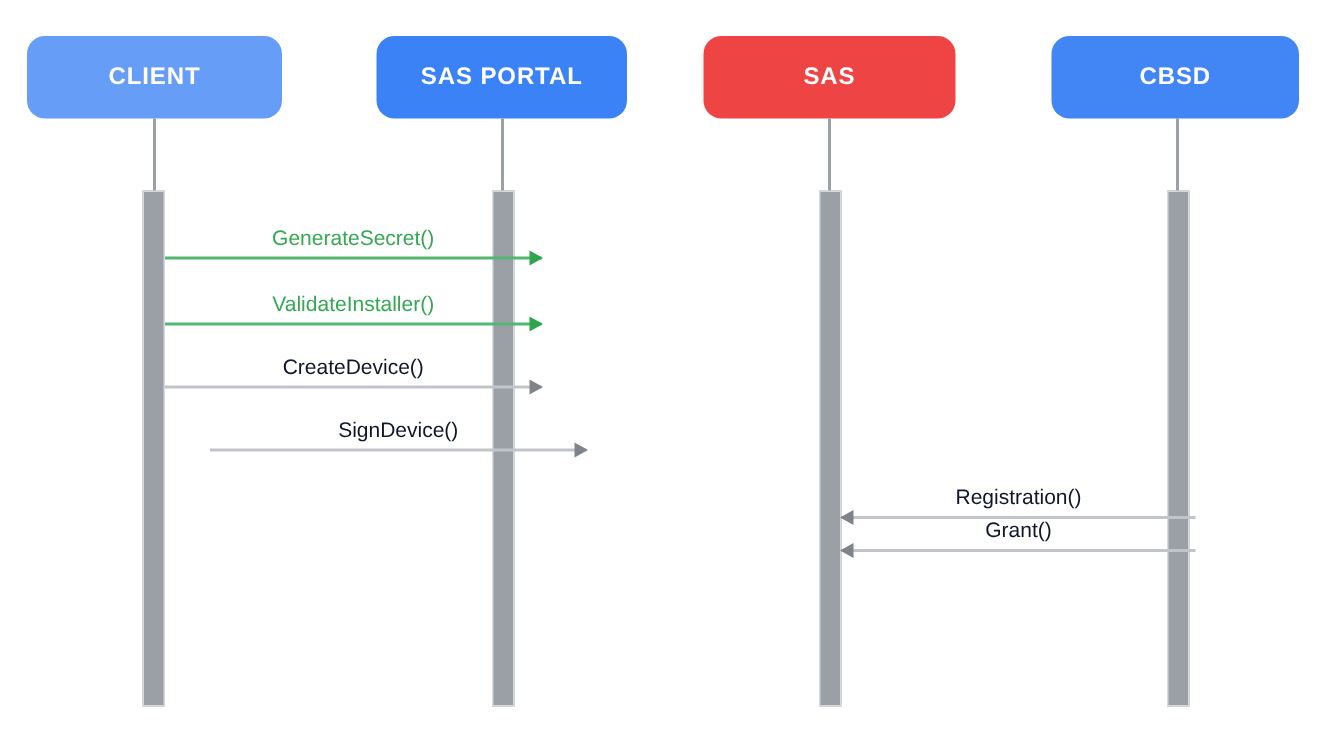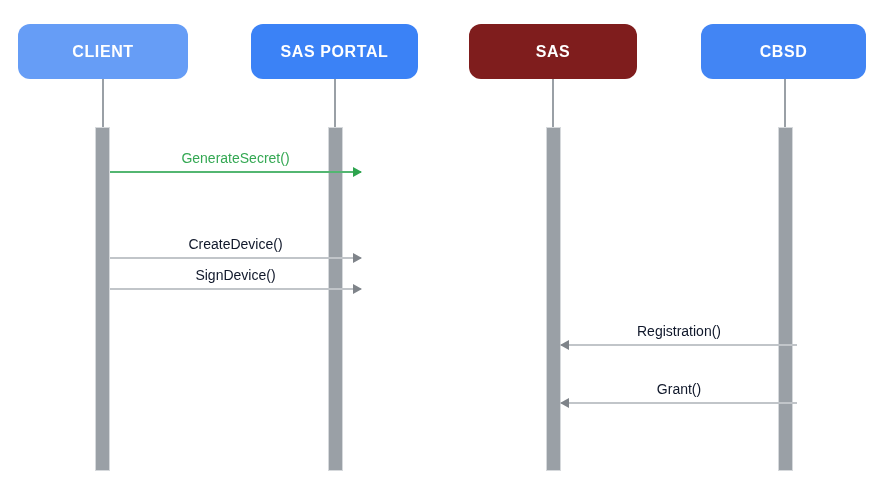--- a/index.html
+++ b/index.html
@@ -21,21 +21,21 @@
     display: flex;
     align-items: center;
     justify-content: center;
     color: #ffffff;
     font-size: 16px;
     font-weight: bold;
     letter-spacing: 0.6px;
   }
   .actor-client     { left: 18px;  width: 170px; background: #669DF6; }
   .actor-sas-portal { left: 251px; width: 167px; background: #3b82f6; }
-  .actor-sas        { left: 469px; width: 168px; background: #7f1d1d; }
+  .actor-sas        { left: 469px; width: 168px; background: #ef4444; }
   .actor-cbsd       { left: 701px; width: 165px; background: #4285F4; }
 
   
   .lifeline {
     position: absolute;
     top: 79px;
     width: 2px;
     height: 49px;
     background: #9AA0A6;
   }
@@ -102,23 +102,23 @@
     border-top: 5px solid transparent;
     border-bottom: 5px solid transparent;
     border-right: 9px solid #7F848A;
   }
 
   .msg-left  { left: 110px; width: 251px; }
   .msg-right { left: 561px; width: 236px; }
   .msg-1 { top: 149px; }
   .msg-2 { top: 193px; }
   .msg-3 { top: 235px; }
-  .msg-4 { top: 266px; }
+  .msg-4 { top: 277px; padding-left: 30px; }
   .msg-5 { top: 322px; }
-  .msg-6 { top: 380px; }
+  .msg-6 { top: 344px; }
 </style>
 </head>
 <body>
 
 <div class="canvas">
 
   <div class="actor actor-client">
     <span>CLIENT</span>
   </div>
   <div class="actor actor-sas-portal">
@@ -139,20 +139,24 @@
   <div class="activation activation-client"></div>
   <div class="activation activation-sas-portal"></div>
   <div class="activation activation-sas"></div>
   <div class="activation activation-cbsd"></div>
 
   <div class="message msg-left msg-1">
     <div class="msg-label green">GenerateSecret()</div>
     <div class="msg-arrow green-line to-right"></div>
   </div>
 
+  <div class="message msg-left msg-2">
+    <div class="msg-label green">ValidateInstaller()</div>
+    <div class="msg-arrow green-line to-right"></div>
+  </div>
 
   <div class="message msg-left msg-3">
     <div class="msg-label gray">CreateDevice()</div>
     <div class="msg-arrow gray-line to-right"></div>
   </div>
 
   <div class="message msg-left msg-4">
     <div class="msg-label gray">SignDevice()</div>
     <div class="msg-arrow gray-line to-right"></div>
   </div>

